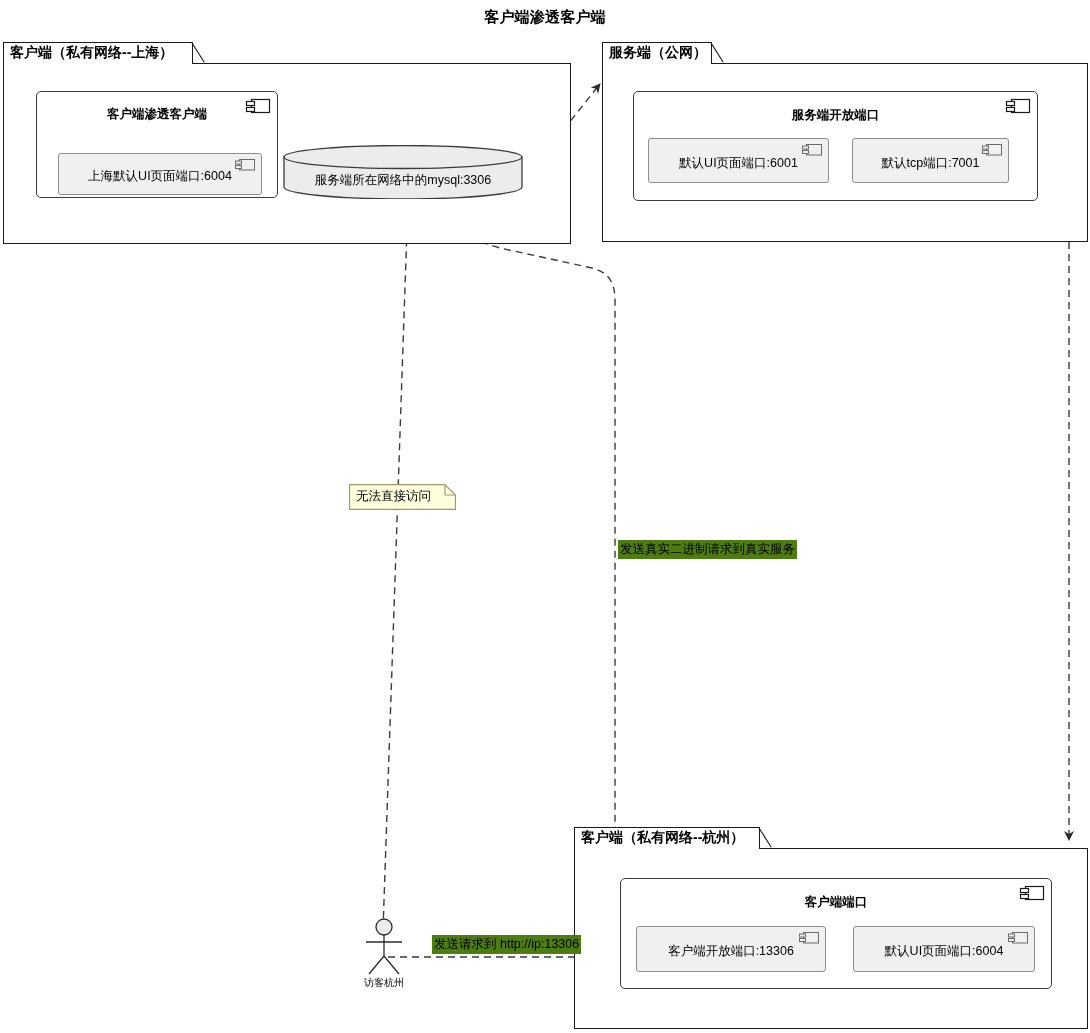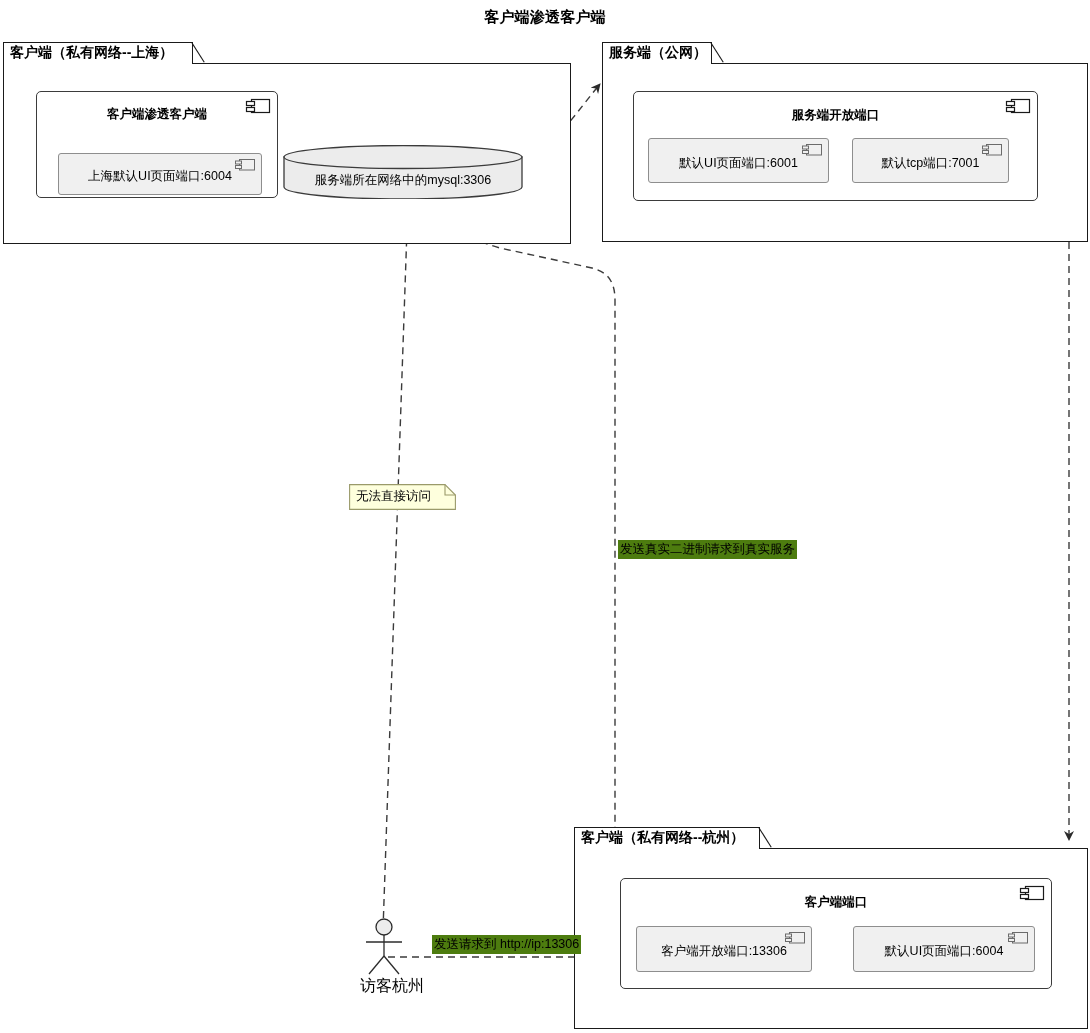--- a/index.html
+++ b/index.html
@@ -142,22 +142,22 @@
     font-size: 12.5px;
     color: #000000;
     white-space: nowrap;
     z-index: 7;
   }
 
   
   .uml-actor { position: absolute; }
   .actor-label {
     position: absolute;
-    text-align: right;
-    font-size: 16px;
+    text-align: center;
+    font-size: 10px;
     color: #000000;
     white-space: nowrap;
   }
 
   
   .edge-label {
     position: absolute;
     font-size: 12.5px;
     color: #000000;
     white-space: nowrap;
@@ -284,21 +284,21 @@
     <div class="node-body" style="top:21px; width:514px; height:181px;"></div>
 
     <div class="uml-component" style="left:46px; top:51px; width:432px; height:111px; z-index:4;">
       <div class="comp-title" style="top:15px;">客户端端口</div>
       <svg class="comp-glyph" style="right:6px; top:6px;" width="26" height="17" viewBox="0 0 26 17">
         <rect x="6.5" y="1.5" width="18" height="13" fill="#ffffff" stroke="#1a1a1a" stroke-width="1.2"></rect>
         <rect x="1.5" y="3.5" width="8" height="4" fill="#ffffff" stroke="#1a1a1a" stroke-width="1.2"></rect>
         <rect x="1.5" y="9.5" width="8" height="4" fill="#ffffff" stroke="#1a1a1a" stroke-width="1.2"></rect>
       </svg>
 
-      <div class="uml-leaf" style="left:15px; top:47px; width:176px; height:46px;">
+      <div class="uml-leaf" style="left:15px; top:47px; width:190px; height:46px;">
         <div class="leaf-label" style="top:16px;">客户端开放端口:13306</div>
         <svg class="comp-glyph" style="right:5px; top:4px;" width="22" height="14" viewBox="0 0 22 14">
           <rect x="5.5" y="1.5" width="15" height="10.5" fill="#f0f0f0" stroke="#6b6b6b" stroke-width="1"></rect>
           <rect x="1.5" y="3" width="6" height="3" fill="#f0f0f0" stroke="#6b6b6b" stroke-width="1"></rect>
           <rect x="1.5" y="7.5" width="6" height="3" fill="#f0f0f0" stroke="#6b6b6b" stroke-width="1"></rect>
         </svg>
       </div>
 
       <div class="uml-leaf" style="left:232px; top:47px; width:182px; height:46px;">
         <div class="leaf-label" style="top:16px;">默认UI页面端口:6004</div>

